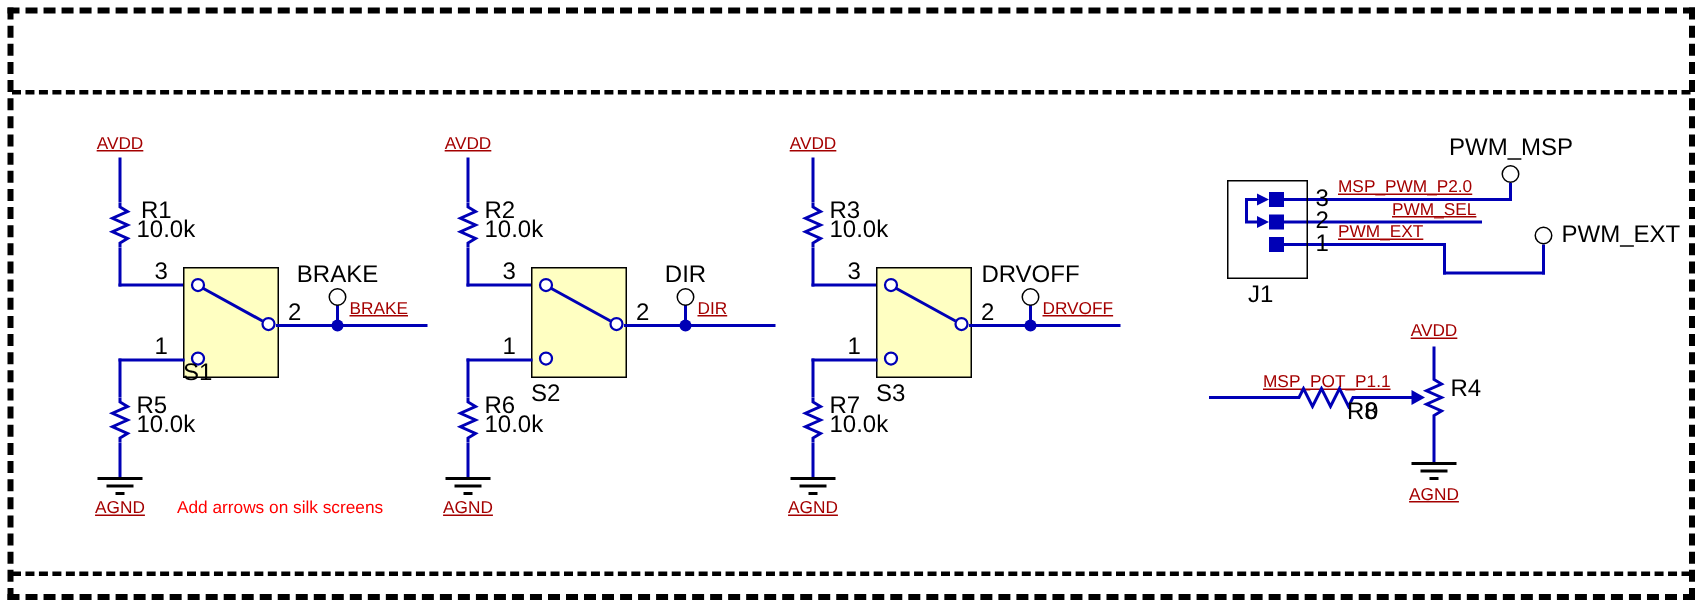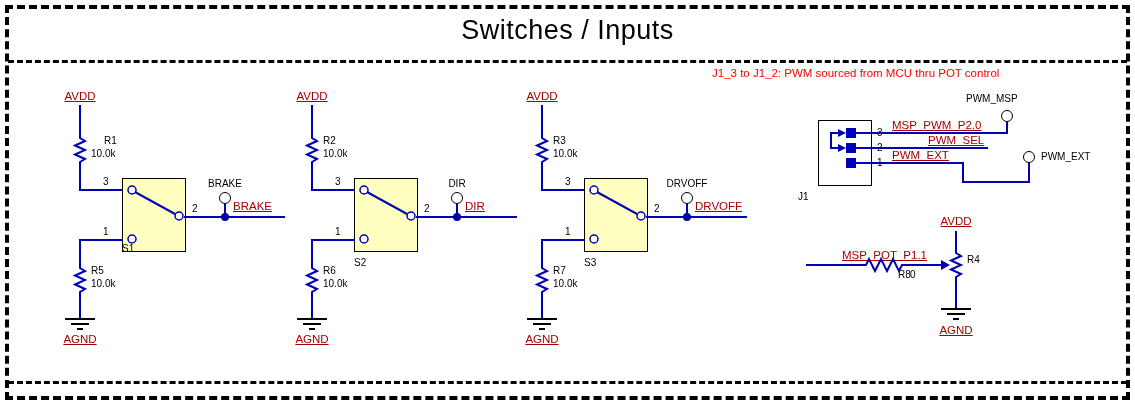--- a/index.html
+++ b/index.html
@@ -4,21 +4,21 @@
 <style>
   * { box-sizing: border-box; }
   html,body { margin:0; padding:0; background:#fff; }
   body { font-family:"Liberation Sans", sans-serif; }
   #page { position:relative; width:1135px; height:405px; background:#fff; overflow:hidden; }
   #frame { position:absolute; inset:5px; border:4px dashed #000; }
   .hsep { position:absolute; left:8px; right:8px; height:0; border-top:3px dashed #000; }
   #title { position:absolute; top:15px; left:0; right:0; text-align:center; font-size:27px; color:#000; letter-spacing:0.5px; }
   .wire-h { position:absolute; height:2px; background:var(--wire,#0000b6); }
   .wire-v { position:absolute; width:2px; background:var(--wire,#0000b6); }
-  .lbl { position:absolute; font-size:10px; line-height:13px; white-space:nowrap; }
+  .lbl { position:absolute; font-size:16px; line-height:13px; white-space:nowrap; }
   .net { color:var(--net-label,#a40000); text-decoration:underline; font-size:11.5px; }
   .blk { color:#000; }
   .note { position:absolute; color:var(--note,#ff0000); font-size:11.5px; line-height:14px; white-space:nowrap; }
   .pwr { width:48px; text-align:center; }
   .tpl { width:80px; text-align:center; }
   .sym { position:absolute; }
   .rz { fill:none; stroke:var(--wire,#0000b6); stroke-width:2; }
   .gl { stroke:#000; stroke-width:2; }
   .circuit { position:absolute; top:90px; width:256px; height:262px; }
   .switch-body { position:absolute; width:64px; height:74px; background:var(--switch-fill,#ffffc2); border:1px solid #000; }
@@ -31,29 +31,28 @@
   .jt { fill:var(--wire,#0000b6); }
   .arrow-r { position:absolute; width:0; height:0; border-top:5px solid transparent; border-bottom:5px solid transparent; border-left:9px solid var(--wire,#0000b6); }
 </style>
 </head>
 <body>
 
 <div id="page">
   <div id="frame"></div>
   <div class="hsep" style="top:60px"></div>
   <div class="hsep" style="top:381px"></div>
-  <div id="title">Switches / Inputs</div>
 
   <div class="circuit" style="left:40px">
     <div class="lbl net pwr" style="left:16px;top:0">AVDD</div>
     <div class="wire-v" style="left:39px;top:15px;height:30px"></div>
     <svg class="sym" style="left:32px;top:45px" width="16" height="30">
         <polyline class="rz" points="8,0 8,3 13,6 3,10.5 13,15 3,19.5 13,24 8,27 8,30"></polyline>
       </svg>
-    <div class="lbl blk" style="left:64px;top:44px">R1</div>
+    <div class="lbl blk" style="left:54px;top:44px">R1</div>
     <div class="lbl blk" style="left:51px;top:57px">10.0k</div>
     <div class="wire-v" style="left:39px;top:75px;height:26px"></div>
     <div class="wire-h" style="left:39px;top:99px;width:44px"></div>
     <div class="lbl blk" style="left:63px;top:85px">3</div>
     <div class="switch-body" style="left:82px;top:88px">
       <svg width="62" height="72">
         <line class="sw" x1="12" y1="13" x2="52" y2="35"></line>
         <circle class="swp" cx="9" cy="11" r="4"></circle>
         <circle class="swp" cx="9" cy="60" r="4"></circle>
         <circle class="swp" cx="56" cy="37" r="4"></circle>
@@ -165,42 +164,42 @@
     <div class="lbl net pwr" style="left:16px;top:243px">AGND</div>
     <div class="wire-h" style="left:144px;top:126px;width:101px"></div>
     <div class="lbl blk" style="left:152px;top:112px">2</div>
     <div class="dot" style="left:181px;top:123px"></div>
     <div class="wire-v" style="left:184px;top:113px;height:12px"></div>
     <div class="tp" style="left:179px;top:102px"></div>
     <div class="lbl blk tpl" style="left:145px;top:87px">DRVOFF</div>
     <div class="lbl net" style="left:193px;top:110px">DRVOFF</div>
   </div>
 
-
-  <div class="note" style="left:712px;top:66px">J1_3 to J1_2: PWM sourced from MCU thru POT control</div>
+  <div class="note" style="left:118px;top:332px">Add arrows on silk screens</div>
+
 
   <div class="lbl blk" style="left:966px;top:92px">PWM_MSP</div>
   <div class="tp" style="left:1001px;top:110px"></div>
   <div class="wire-v" style="left:1006px;top:122px;height:11px"></div>
 
   <div class="wire-h" style="left:854px;top:132px;width:154px"></div>
   <div class="wire-h" style="left:854px;top:147px;width:134px"></div>
   <div class="wire-h" style="left:854px;top:162px;width:110px"></div>
 
   <div class="j1box" style="left:818px;top:120px;width:54px;height:66px">
     <svg width="52" height="64">
       <polyline class="rz" points="20,12 12,12 12,27 20,27"></polyline>
       <polygon class="jt" points="19,8 19,16 27,12"></polygon>
       <polygon class="jt" points="19,23 19,31 27,27"></polygon>
       <rect class="sqr" x="27" y="7" width="10" height="10"></rect>
       <rect class="sqr" x="27" y="22" width="10" height="10"></rect>
       <rect class="sqr" x="27" y="37" width="10" height="10"></rect>
     </svg>
   </div>
-  <div class="lbl blk" style="left:798px;top:190px">J1</div>
+  <div class="lbl blk" style="left:832px;top:190px">J1</div>
 
   <div class="lbl blk" style="left:877px;top:126px">3</div>
   <div class="lbl blk" style="left:877px;top:141px">2</div>
   <div class="lbl blk" style="left:877px;top:156px">1</div>
 
   <div class="lbl net" style="left:892px;top:119px">MSP_PWM_P2.0</div>
   <div class="lbl net" style="left:928px;top:134px">PWM_SEL</div>
   <div class="lbl net" style="left:892px;top:149px">PWM_EXT</div>
 
   <div class="wire-v" style="left:962px;top:162px;height:21px"></div>

